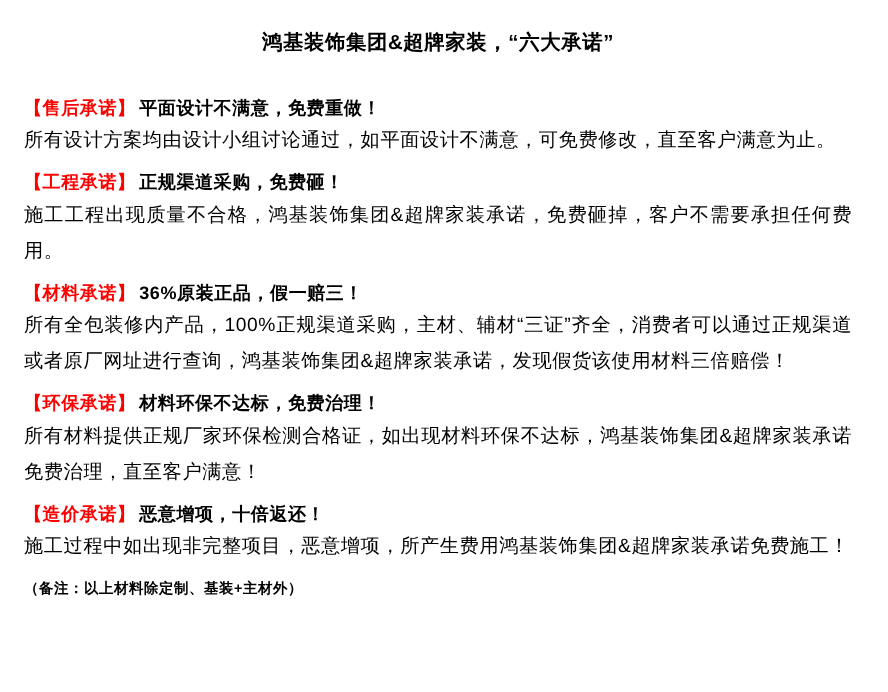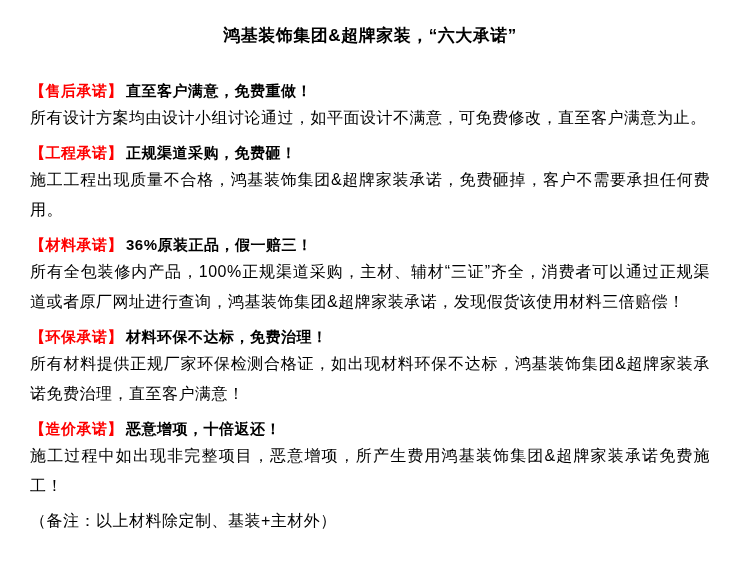--- a/index.html
+++ b/index.html
@@ -10,21 +10,21 @@
   body {
     width: 740px;
     height: 577px;
     overflow: hidden;
     font-family: "Liberation Sans", "DejaVu Sans", sans-serif;
     color: #000000;
   }
   .doc {
     box-sizing: border-box;
     width: 740px;
-    padding: 27px 30px 0 30px;
+    padding: 27px 30px 0 20px;
   }
   .doc-title {
     font-size: 17px;
     font-weight: 700;
     line-height: 18px;
     text-align: center;
     letter-spacing: 0.5px;
     margin: 0 0 38px 0;
   }
   .promise-section {
@@ -47,36 +47,36 @@
   }
   .promise-body {
     font-size: 16px;
     font-weight: 400;
     line-height: 30px;
     letter-spacing: 0.5px;
     text-align: justify;
     margin: 0;
   }
   .footnote {
-    font-size: 16px;
-    font-weight: 400;
+    font-size: 12px;
+    font-weight: 700;
     line-height: 15px;
     letter-spacing: 0.5px;
     margin: 4px 0 0 0;
   }
 </style>
 </head>
 <body>
 
 <div class="doc">
 
   <h1 class="doc-title">鸿基装饰集团&amp;超牌家装，“六大承诺”</h1>
 
   <div class="promise-section">
-    <p class="promise-heading"><span class="promise-tag">【售后承诺】</span><span class="promise-headline">直至客户满意，免费重做！</span></p>
+    <p class="promise-heading"><span class="promise-tag">【售后承诺】</span><span class="promise-headline">平面设计不满意，免费重做！</span></p>
     <p class="promise-body">所有设计方案均由设计小组讨论通过，如平面设计不满意，可免费修改，直至客户满意为止。</p>
   </div>
 
   <div class="promise-section">
     <p class="promise-heading"><span class="promise-tag">【工程承诺】</span><span class="promise-headline">正规渠道采购，免费砸！</span></p>
     <p class="promise-body">施工工程出现质量不合格，鸿基装饰集团&amp;超牌家装承诺，免费砸掉，客户不需要承担任何费用。</p>
   </div>
 
   <div class="promise-section">
     <p class="promise-heading"><span class="promise-tag">【材料承诺】</span><span class="promise-headline">36%原装正品，假一赔三！</span></p>

